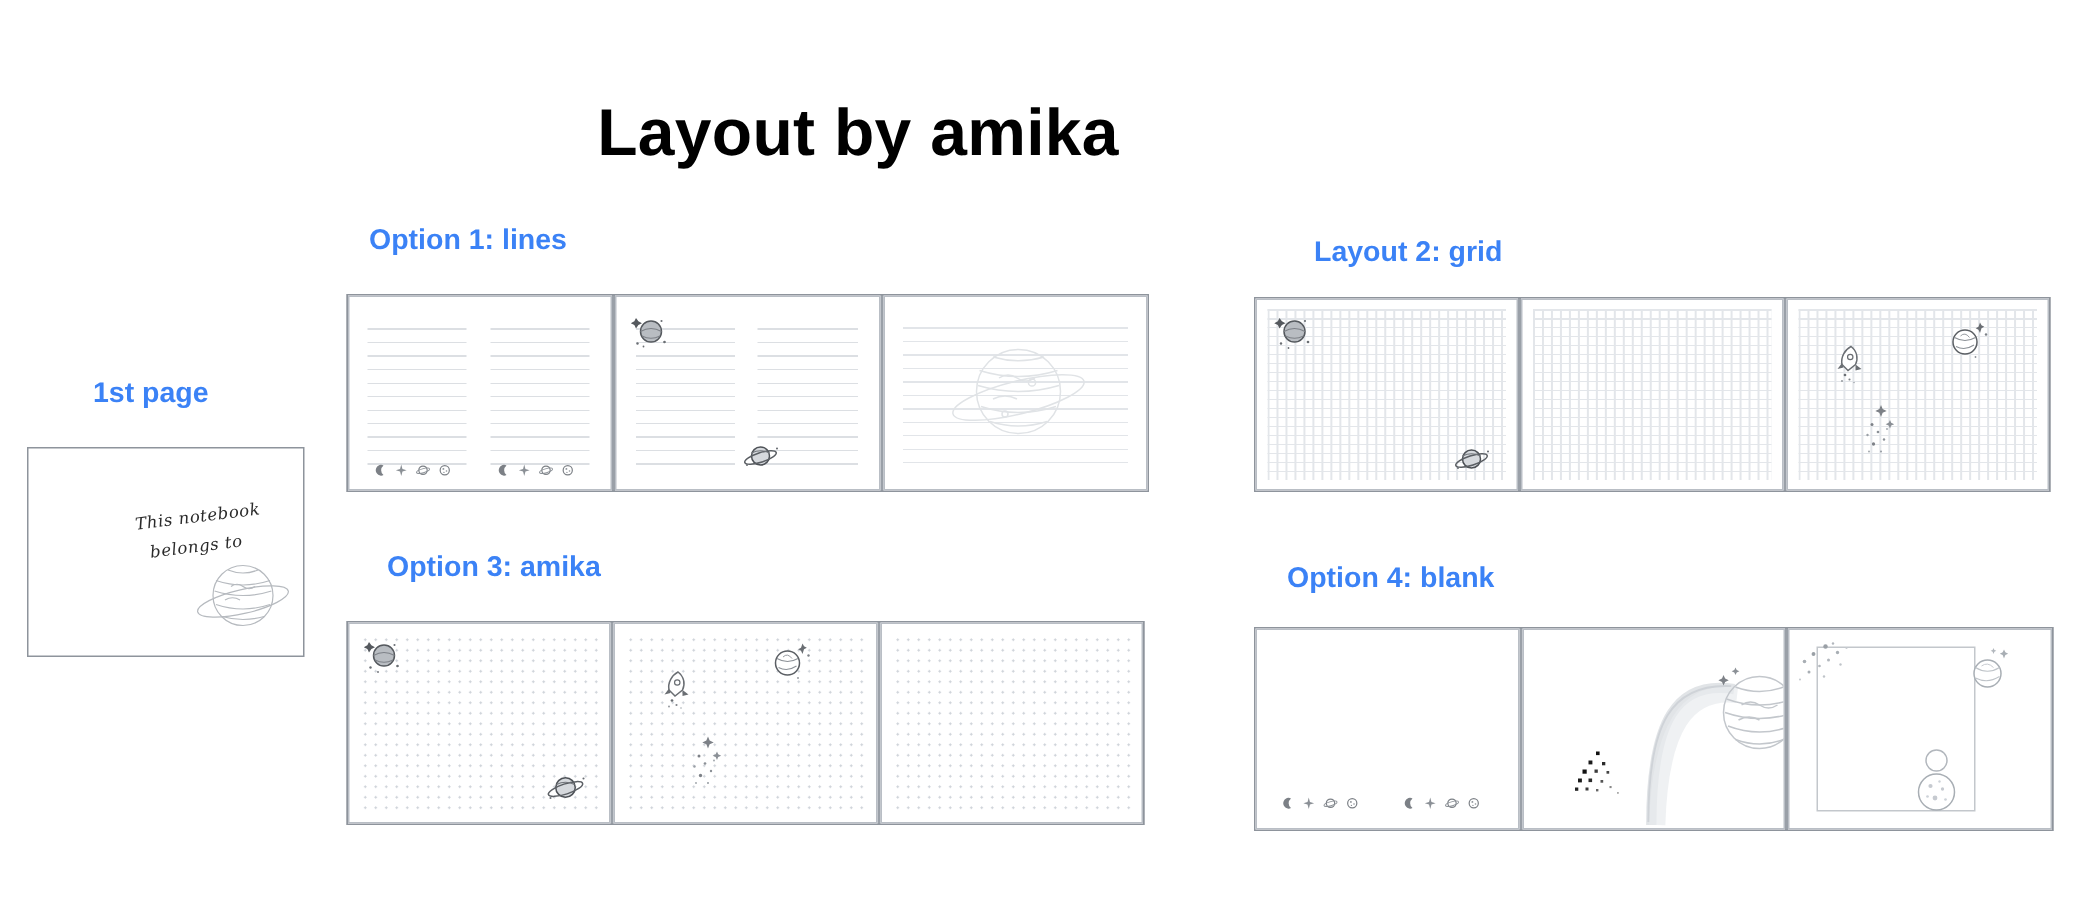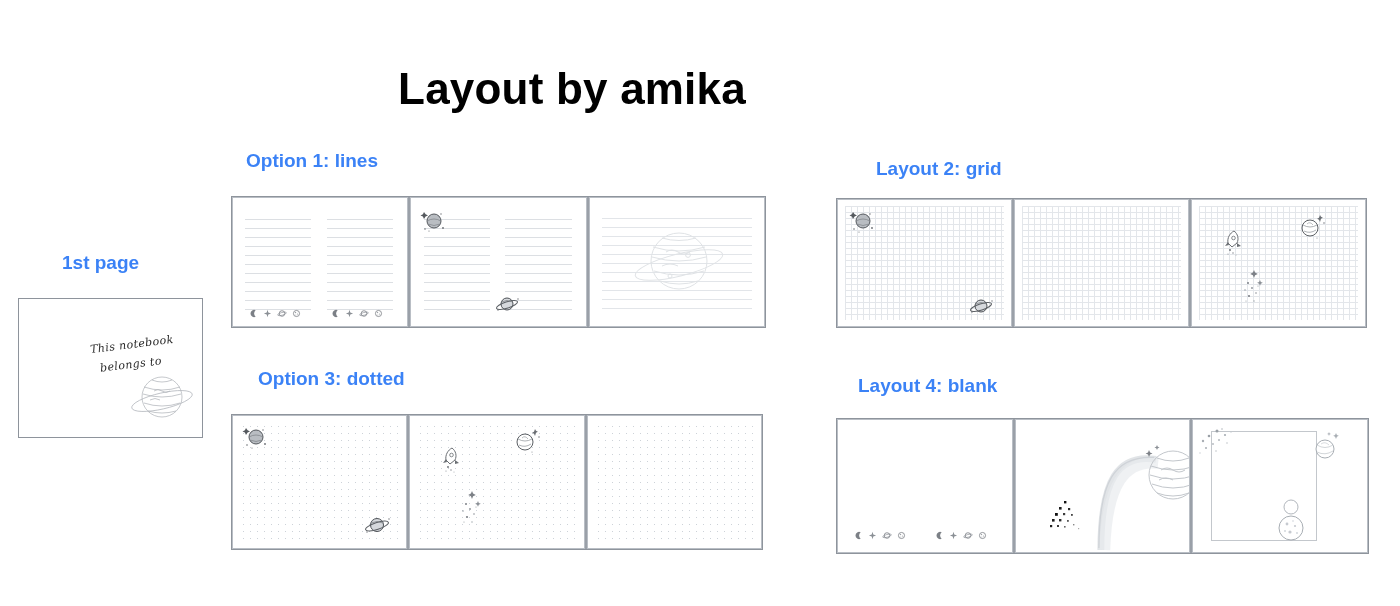--- a/index.html
+++ b/index.html
@@ -291,21 +291,21 @@
           <circle cx="19" cy="25" r="0.8" fill="#8b9096"></circle>
         <circle cx="12" cy="28" r="1.1" fill="#7d8187"></circle>
           <circle cx="17" cy="33" r="0.7" fill="#9aa0a6"></circle>
         <circle cx="9" cy="33" r="0.6" fill="#9aa0a6"></circle>
           <circle cx="21" cy="18" r="0.6" fill="#9aa0a6"></circle>
       </svg>
     </div>
   </div>
 </div>
 
-<div class="section-label" style="left:258px;top:368px;">Option 3: dotted</div>
+<div class="section-label" style="left:258px;top:368px;">Option 3: amika</div>
 
 <div class="spread gap" style="left:231px;top:414px;width:532px;height:136px;">
 
   <div class="sheet">
     <div class="dot-fill"></div>
     <div class="deco" style="left:8px;top:8px;">
       <svg width="28" height="28" viewBox="0 0 28 28">
         <circle cx="15" cy="13" r="7" fill="#b9bdc2" stroke="#55595e" stroke-width="1"></circle>
         <path d="M8 13q7-4 14 0" stroke="#7d8187" stroke-width=".7" fill="none"></path>
         <path d="M9 16q6 3 12 0" stroke="#7d8187" stroke-width=".7" fill="none"></path>
@@ -366,21 +366,21 @@
           <circle cx="21" cy="18" r="0.6" fill="#9aa0a6"></circle>
       </svg>
     </div>
   </div>
 
   <div class="sheet">
     <div class="dot-fill"></div>
   </div>
 </div>
 
-<div class="section-label" style="left:858px;top:375px;">Layout 4: blank</div>
+<div class="section-label" style="left:858px;top:375px;">Option 4: blank</div>
 
 <div class="spread gap" style="left:836px;top:418px;width:533px;height:136px;">
 
   <div class="sheet">
     <div class="icon-row" style="left:9%;bottom:12px;">
       <svg class="mini" width="9" height="9" viewBox="0 0 10 10">
           <path d="M7.4 1.4a4 4 0 100 7.2 4.6 4.6 0 010-7.2z" fill="#7c8086"></path>
         </svg>
       <svg class="mini" width="9" height="9" viewBox="0 0 10 10">
           <path d="M5 .8l.9 3.2L9 5l-3.1 1L5 9.2 4.1 6 1 5l3.1-1z" fill="#8b9096"></path>

